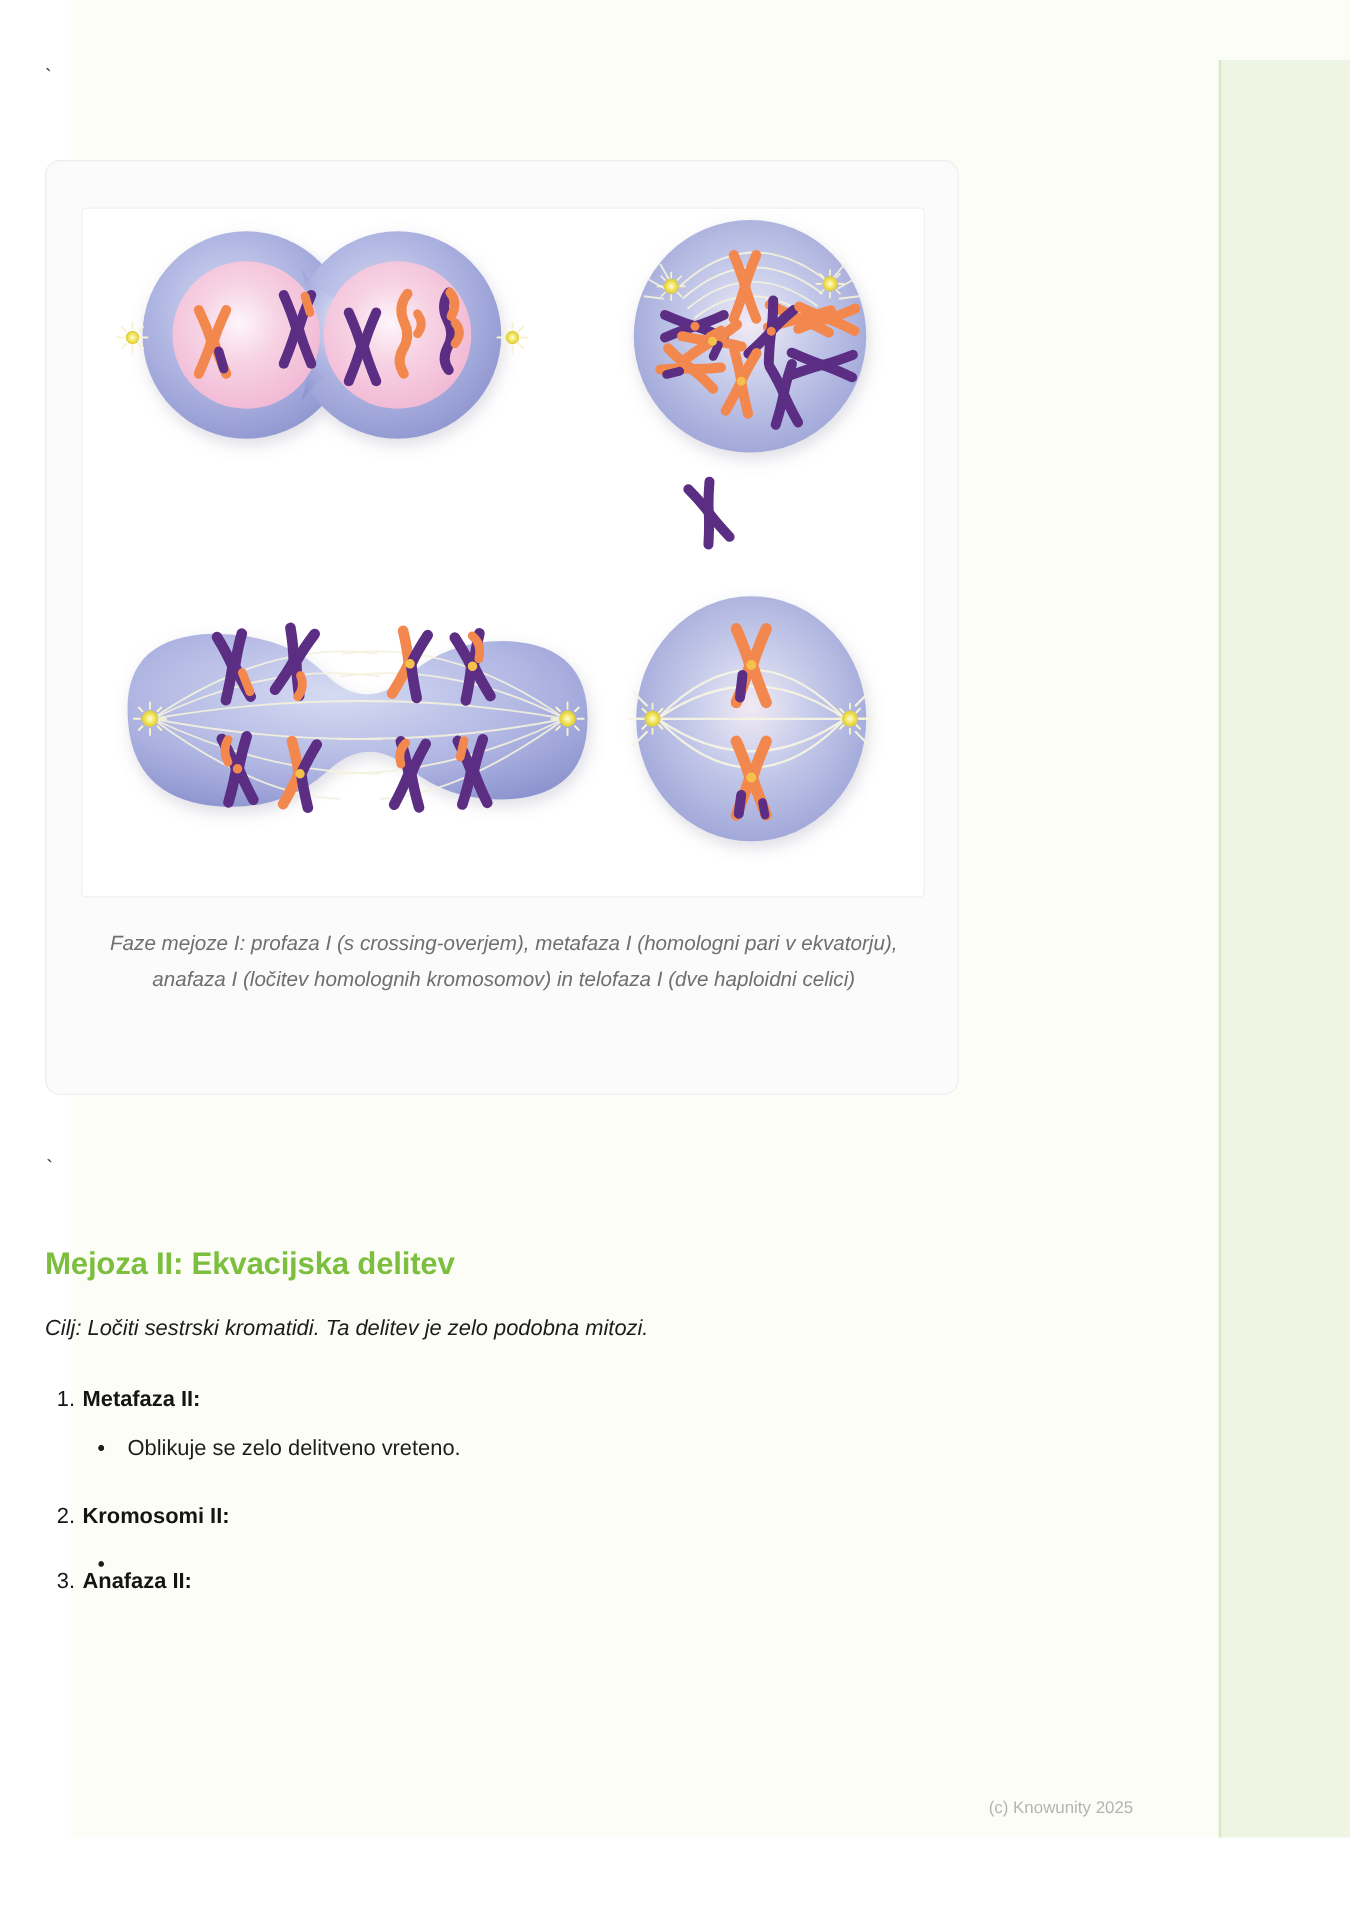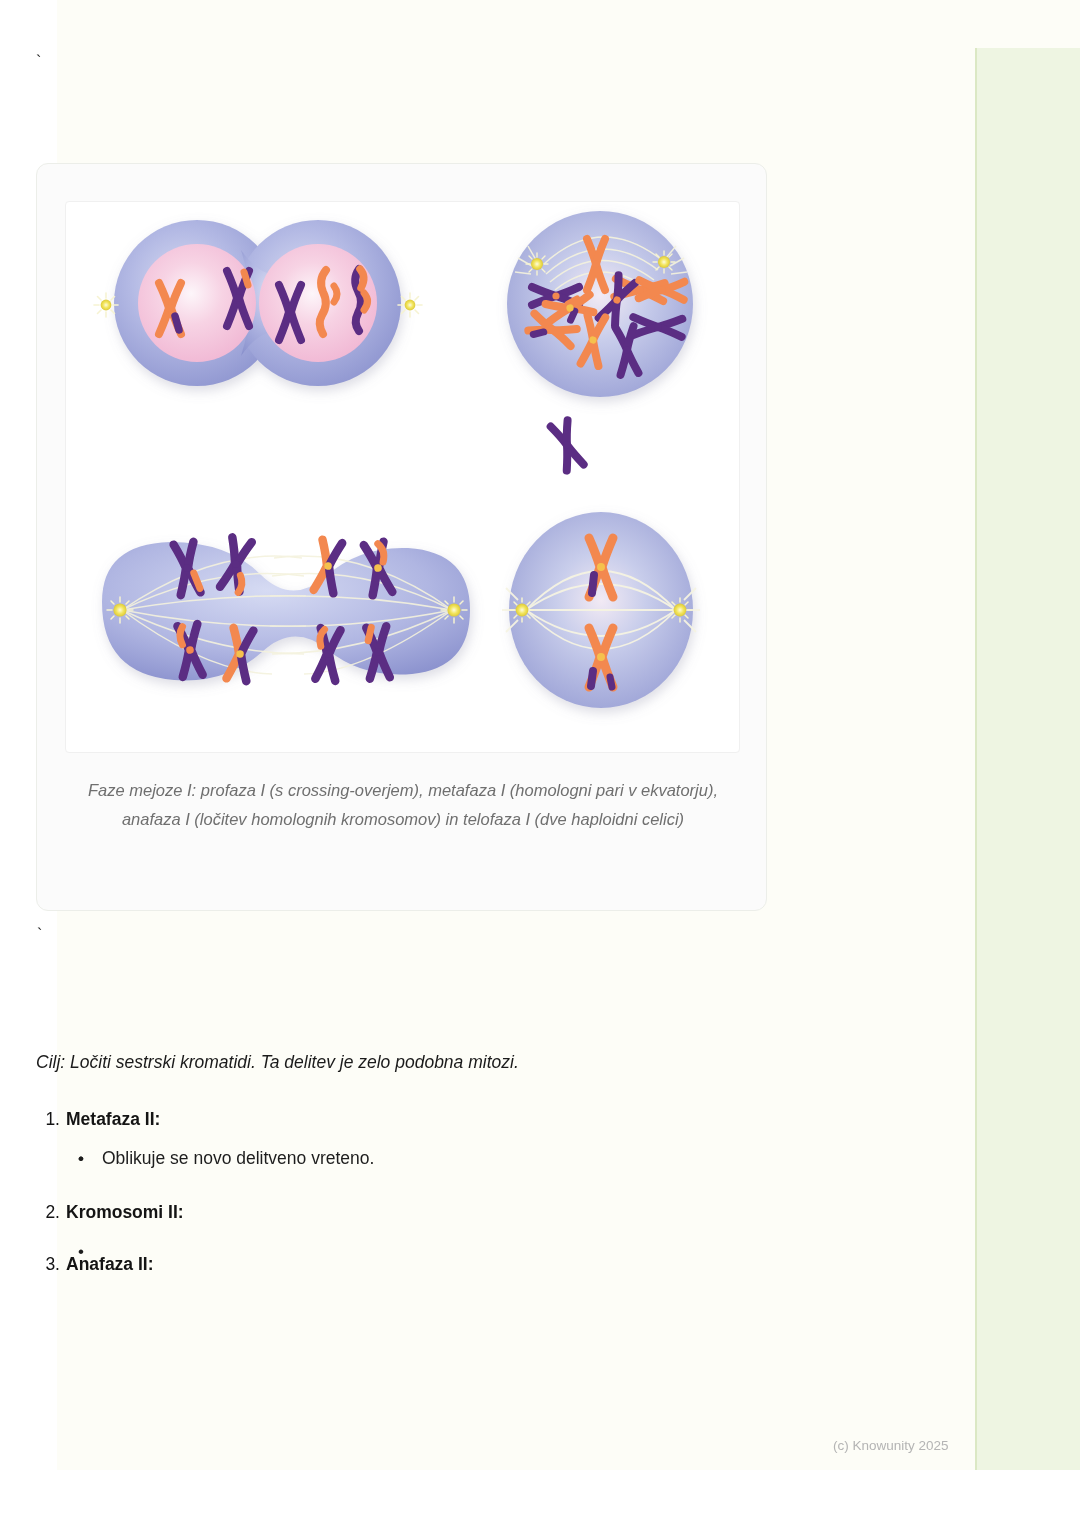--- a/index.html
+++ b/index.html
@@ -47,21 +47,20 @@
   #tick-mid { left: 37px; top: 927px; }
 
   
   #figure-card {
     position: absolute;
     left: 36px; top: 128px;
     width: 731px; height: 748px;
     background: #fbfbfb;
     border: 1px solid #eceee9;
     border-radius: 12px;
-    margin-top: 35px;
   }
   #figure-image {
     position: absolute;
     left: 28px; top: 37px;
     width: 675px; height: 552px;
     background: #ffffff;
     border: 1px solid #f0f0f0;
     border-radius: 4px;
     overflow: hidden;
   }
@@ -131,21 +130,21 @@
   .sub-bullet {
     position: absolute;
     left: 42px; top: 0;
     font-size: 17px;
     line-height: 33px;
     color: #1d1d1d;
   }
 
   #footer-credit {
     position: absolute;
-    left: 833px; top: 1438px;
+    left: 791px; top: 1438px;
     font-size: 13.5px;
     color: #b4b4b4;
     white-space: nowrap;
   }
 </style>
 </head>
 <body>
 
 <div id="page">
   <div id="sheet"></div>
@@ -533,36 +532,37 @@
             </g>
           </g>
         </svg>
       </div>
 
       <div id="figure-caption">Faze mejoze I: profaza I (s crossing-overjem), metafaza I (homologni pari v ekvatorju), anafaza I (ločitev homolognih kromosomov) in telofaza I (dve haploidni celici)</div>
     </div>
 
     <span class="backtick" id="tick-mid">`</span>
 
+    <h2 id="section-heading">Mejoza II: Ekvacijska delitev</h2>
     <p id="section-goal">Cilj: Ločiti sestrski kromatidi. Ta delitev je zelo podobna mitozi.</p>
 
     <div id="steps">
 
       <div class="step">
         <div class="step-head">
           <span class="step-num">1.</span>
           <span class="step-title">Metafaza II:</span>
         </div>
         <ul class="sub-list">
           <li class="sub-item">
             <span class="sub-bullet">•</span>
           </li>
           <li class="sub-item">
             <span class="sub-bullet">•</span>
-            <span>Oblikuje se novo delitveno vreteno.</span>
+            <span>Oblikuje se zelo delitveno vreteno.</span>
           </li>
         </ul>
       </div>
 
       <div class="step" style="margin-top:22px;">
         <div class="step-head">
           <span class="step-num">2.</span>
           <span class="step-title">Kromosomi II:</span>
         </div>
         <ul class="sub-list">

